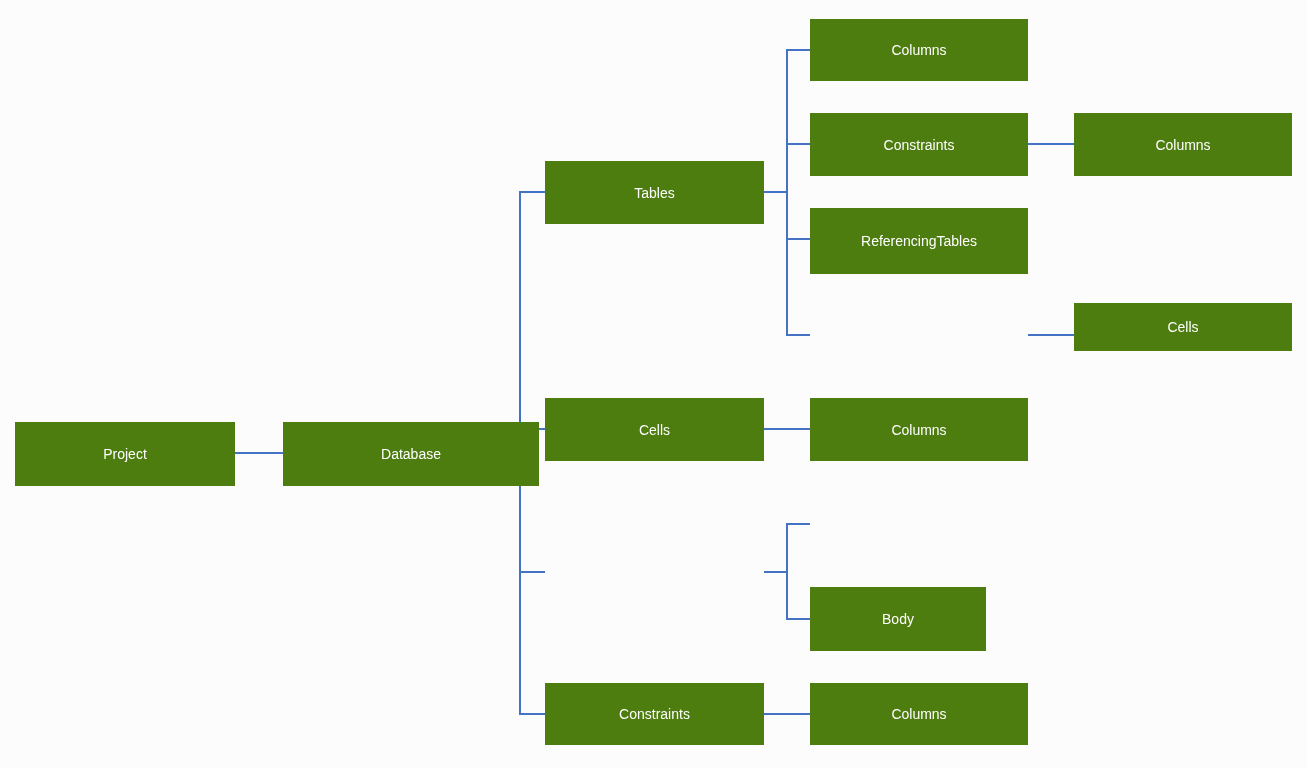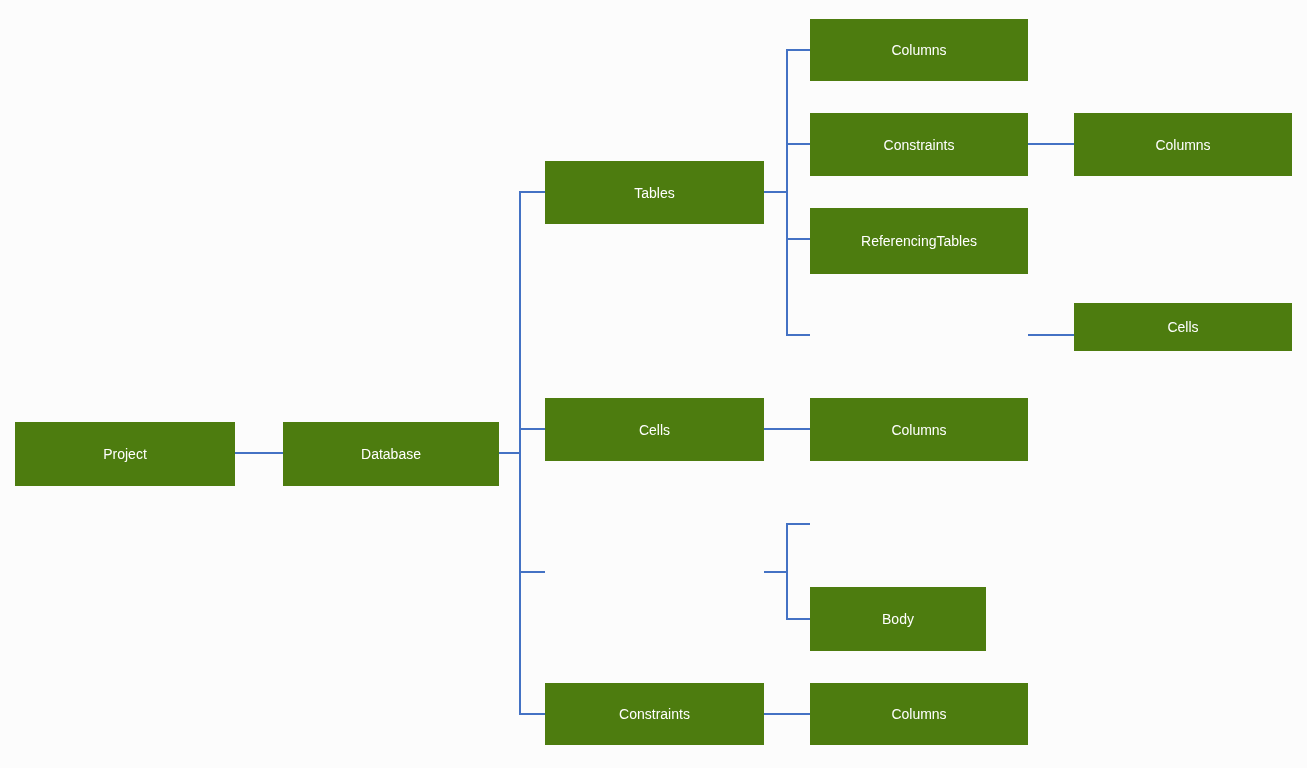--- a/index.html
+++ b/index.html
@@ -67,21 +67,21 @@
   <div class="hline" style="left:764px;top:713px;width:46px"></div>
 
   <div class="hline" style="left:764px;top:571px;width:24px"></div>
   <div class="vline" style="left:786px;top:523px;height:97px"></div>
   <div class="hline" style="left:786px;top:523px;width:24px"></div>
   <div class="hline" style="left:786px;top:618px;width:24px"></div>
 
   <div class="node" style="left:15px;top:422px;width:220px;height:64px">
     <span>Project</span>
   </div>
-  <div class="node" style="left:283px;top:422px;width:216px;height:64px">
+  <div class="node" style="left:283px;top:422px;width:256px;height:64px">
     <span>Database</span>
   </div>
 
   <div class="node" style="left:545px;top:161px;width:219px;height:63px">
     <span>Tables</span>
   </div>
   <div class="node" style="left:545px;top:398px;width:219px;height:63px">
     <span>Cells</span>
   </div>
   <div class="node" style="left:545px;top:683px;width:219px;height:62px">

